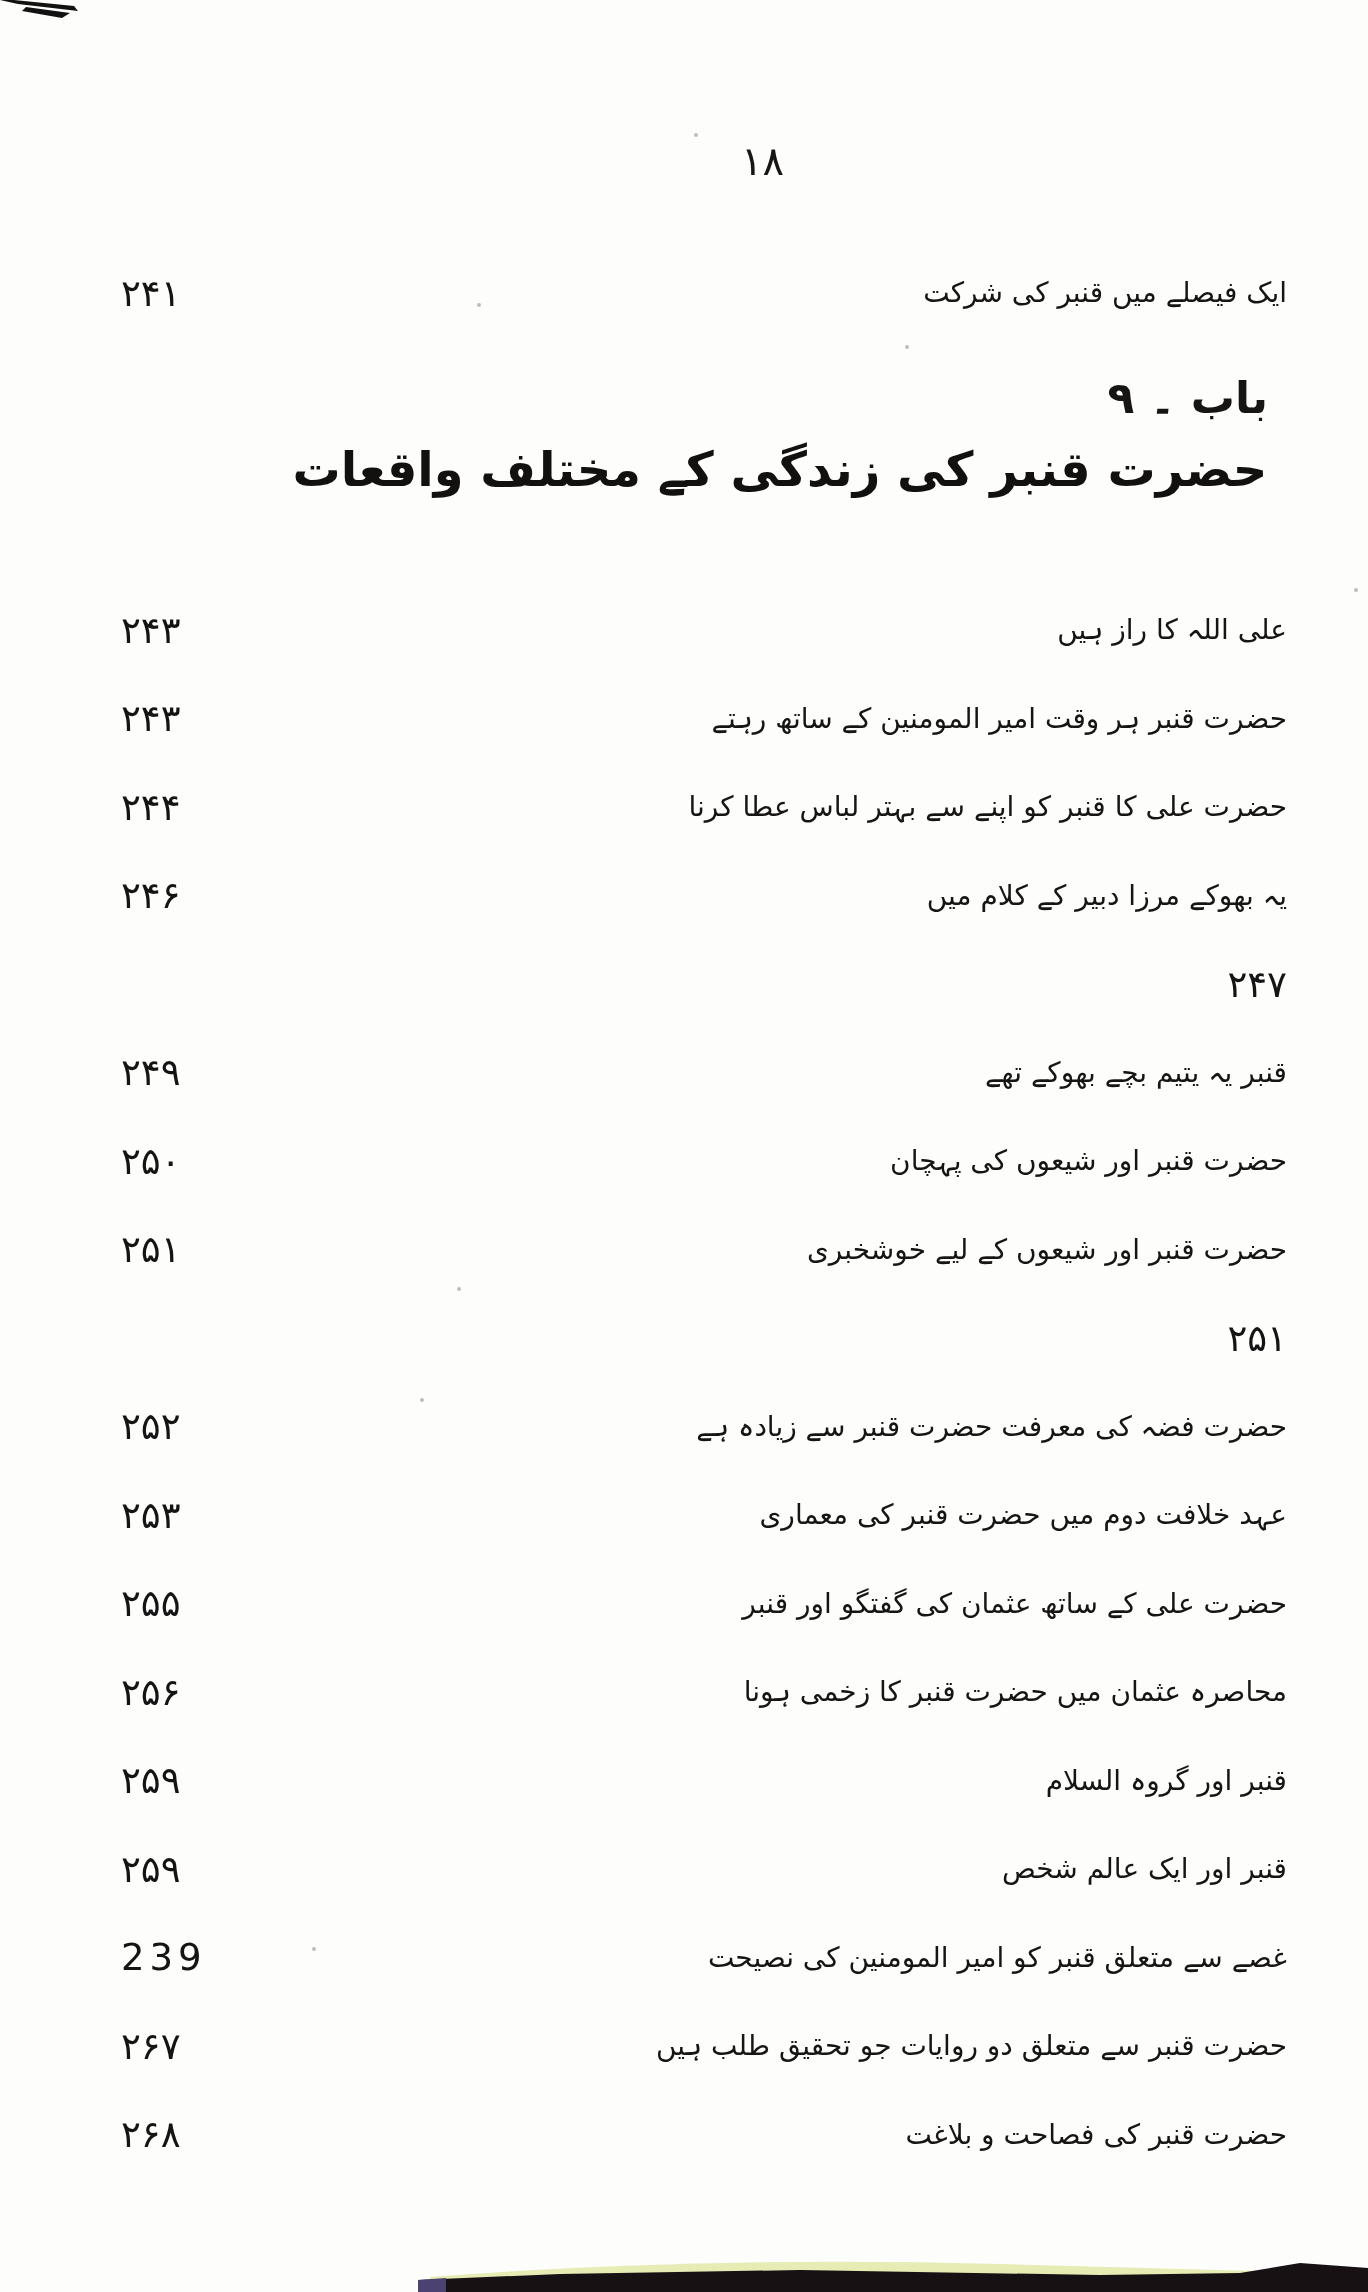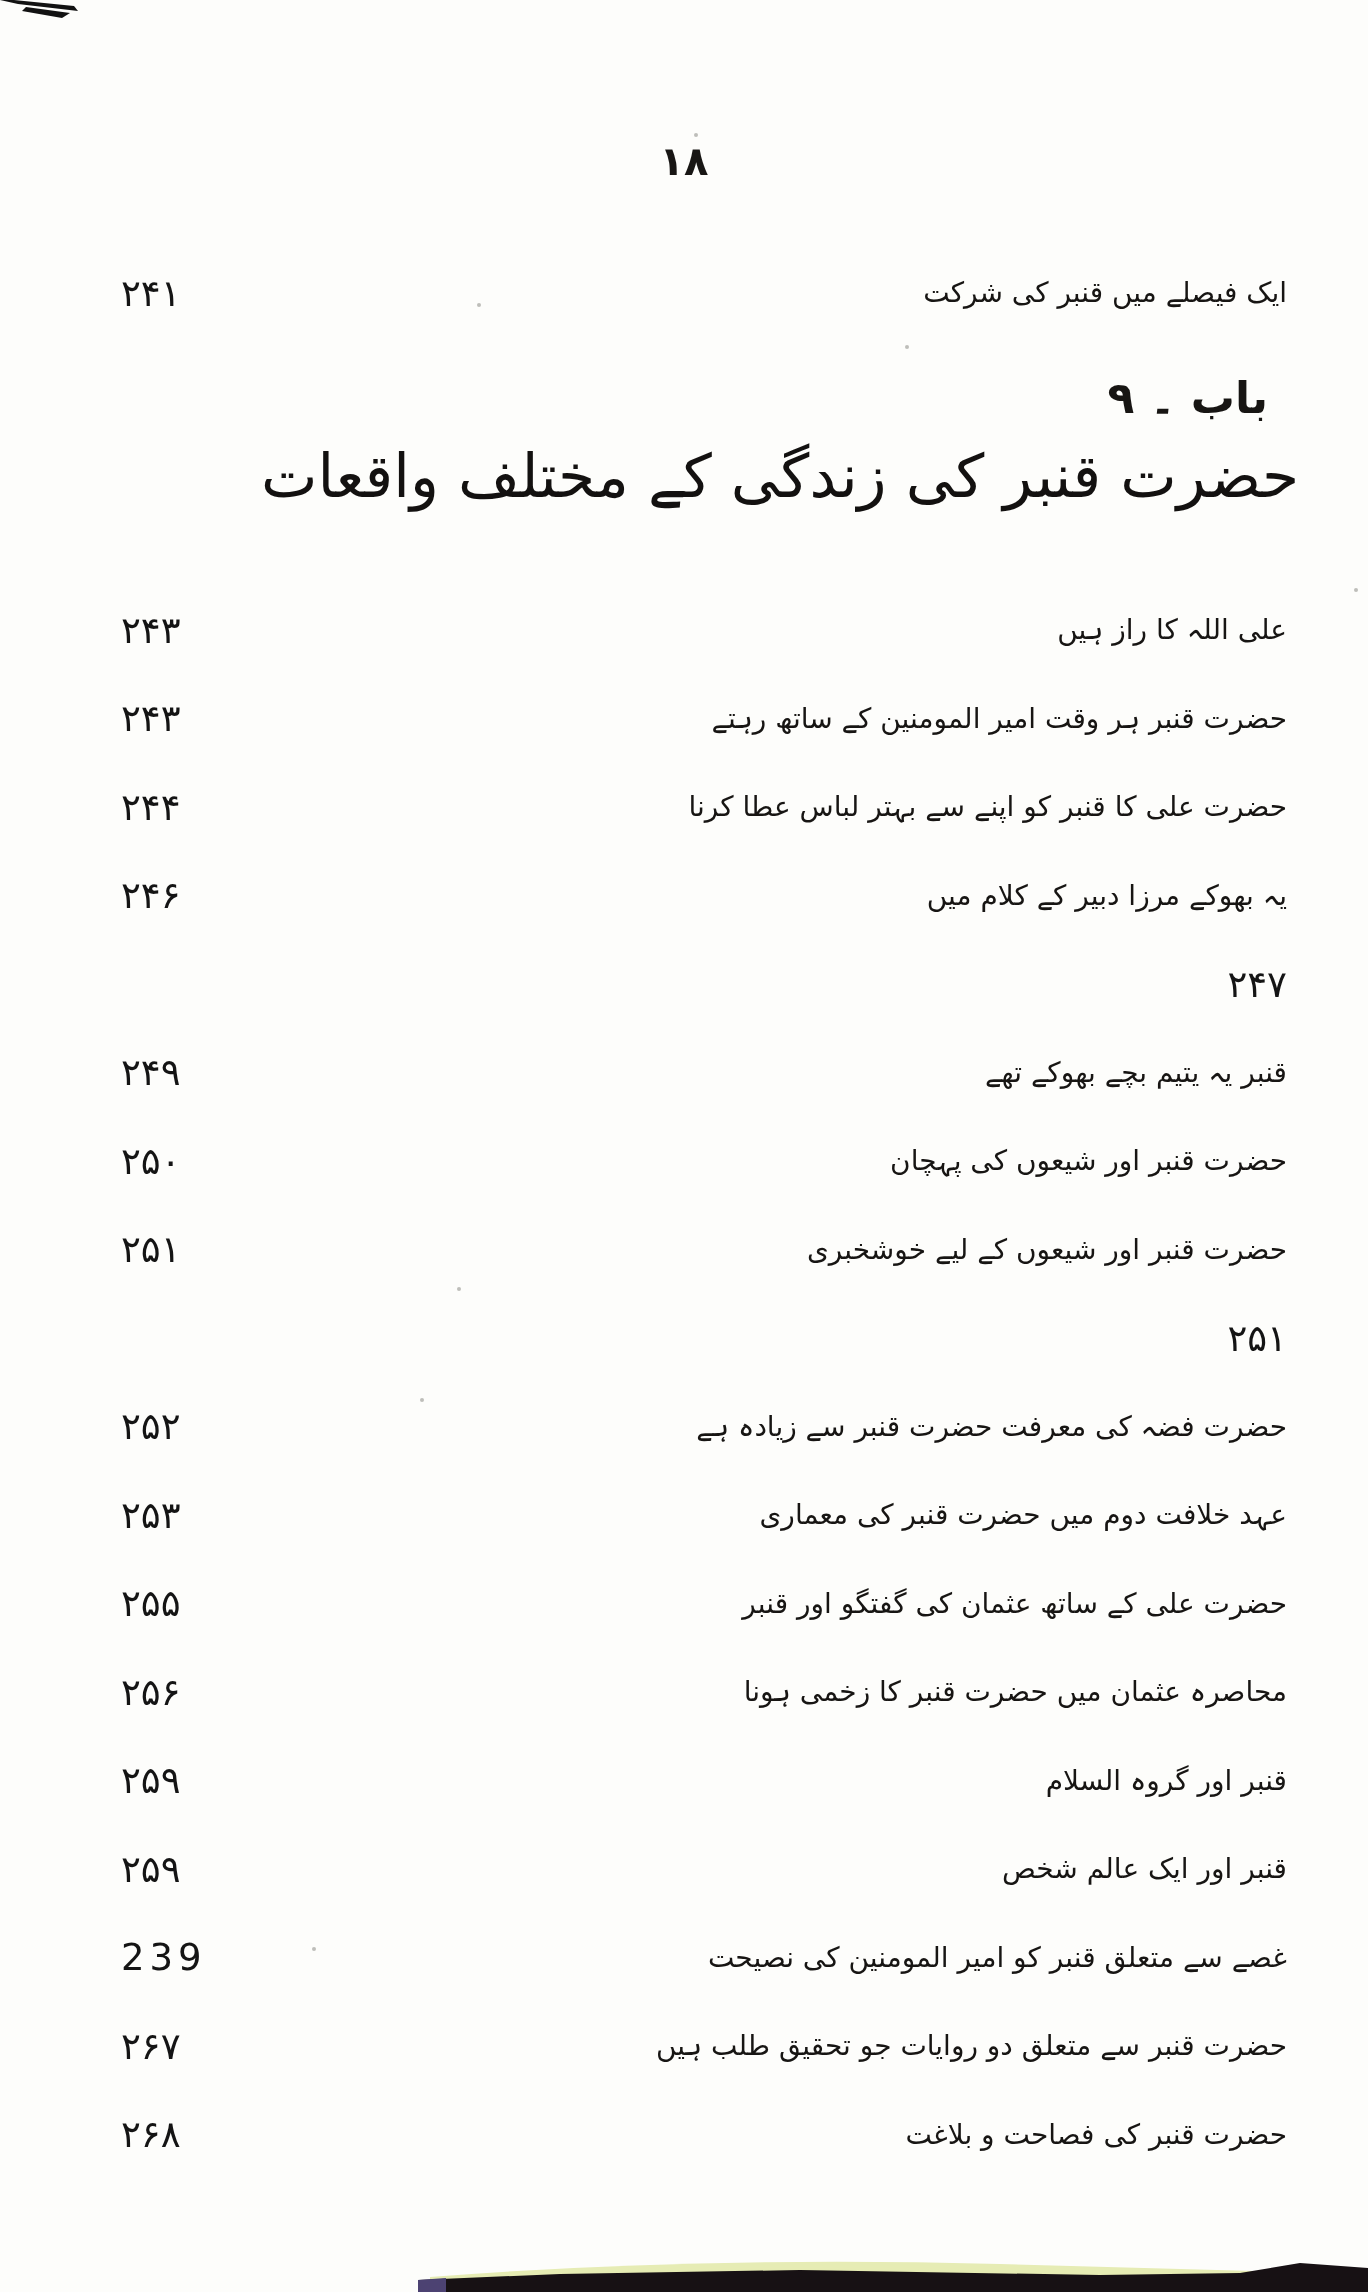--- a/index.html
+++ b/index.html
@@ -8,21 +8,21 @@
     width:1368px;height:2292px;
     margin:0 auto;
     background:#fdfdfb;
     overflow:hidden;
     font-family:"DejaVu Sans",sans-serif;
     color:#1c1a18;
   }
   
   .page-num-top{
     position:absolute;top:138px;left:584px;width:200px;
-    text-align:center;font-size:40px;font-weight:bold;
+    text-align:right;font-size:40px;font-weight:normal;
     direction:rtl;letter-spacing:4px;color:#181614;
   }
   
   .toc-row{
     direction:rtl;
     display:flex;justify-content:space-between;align-items:center;
   }
   .entry-title{
     font-size:28px;color:#171513;line-height:1.2;
     text-align:right;
@@ -36,21 +36,21 @@
   }
   .chapter-label{
     position:absolute;top:372px;right:100px;
     direction:rtl;font-size:44px;font-weight:bold;color:#171513;
     letter-spacing:2px;
     margin-left:24px;
   }
   .chapter-title{
     position:absolute;top:442px;left:250px;width:1060px;
     direction:rtl;text-align:center;
-    font-size:60px;font-weight:normal;color:#131110;
+    font-size:48px;font-weight:bold;color:#131110;
     line-height:1.15;
   }
   .toc-list{
     position:absolute;top:586px;left:115px;width:1172px;
     display:flex;flex-direction:column;
   }
   .toc-list .toc-row{flex:0 0 88.5px;}
   
   .corner-mark{position:absolute;top:0;left:0;}
   .bottom-edge{position:absolute;left:0;top:2230px;}

